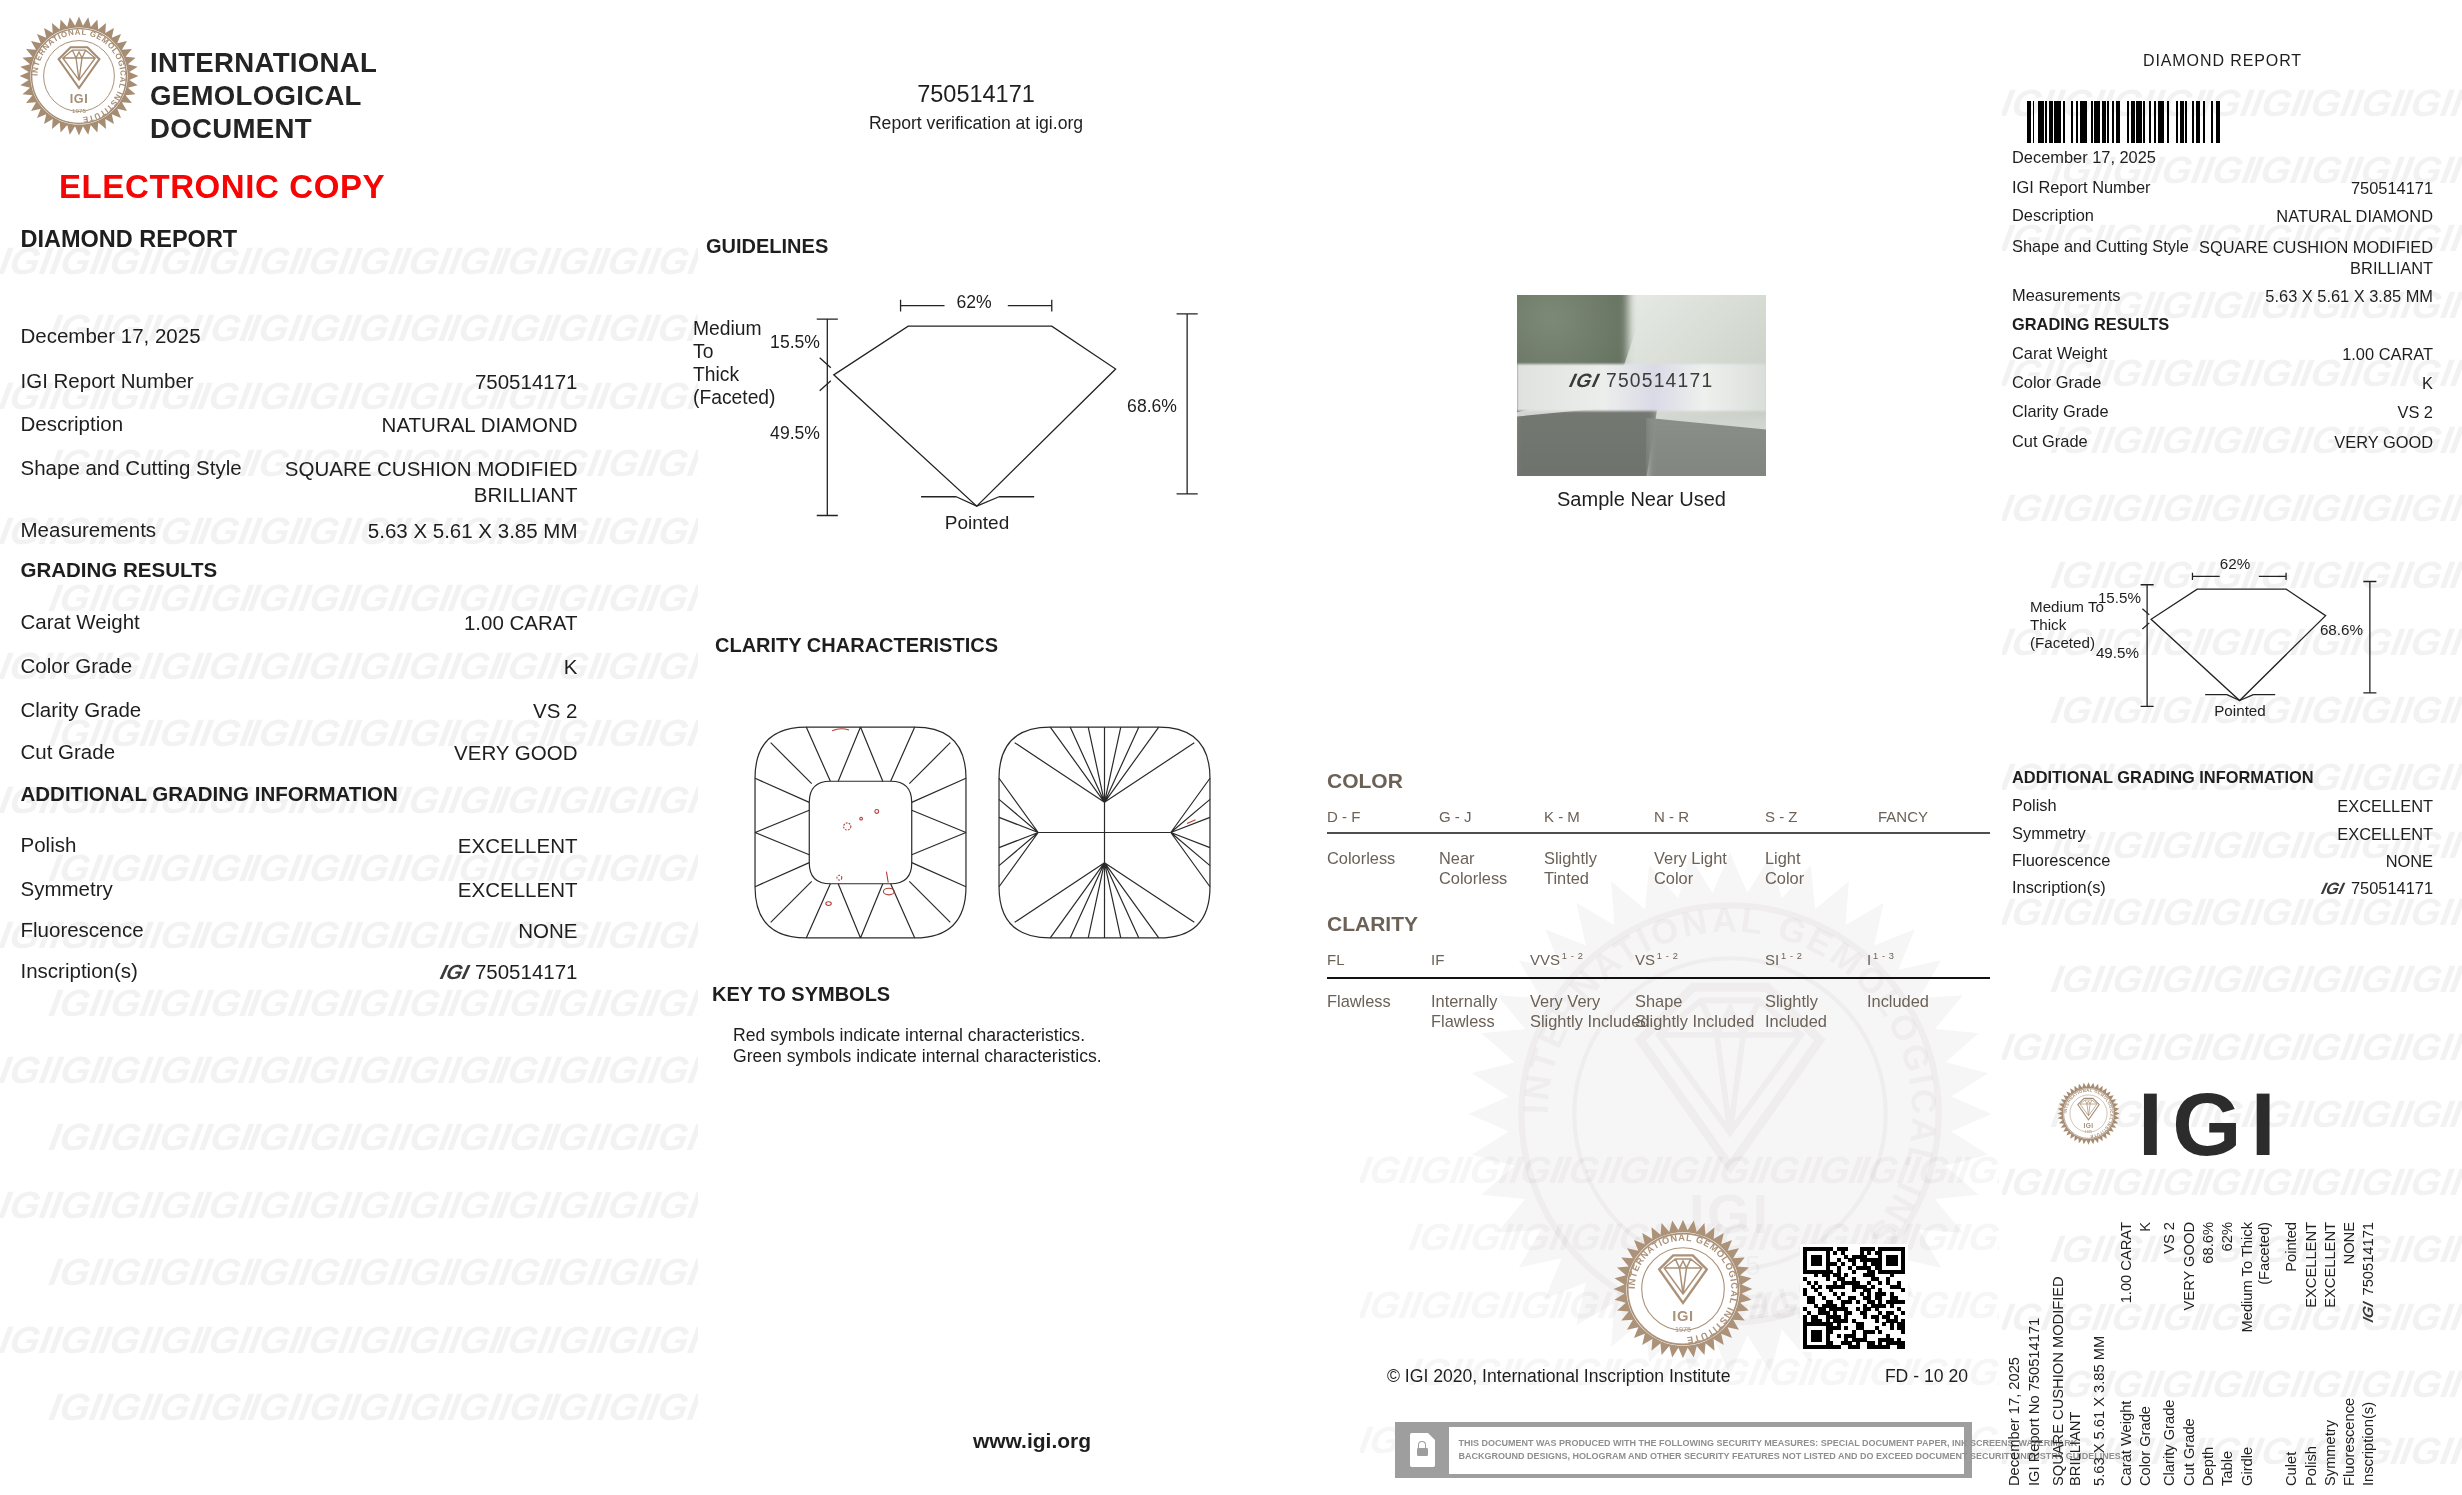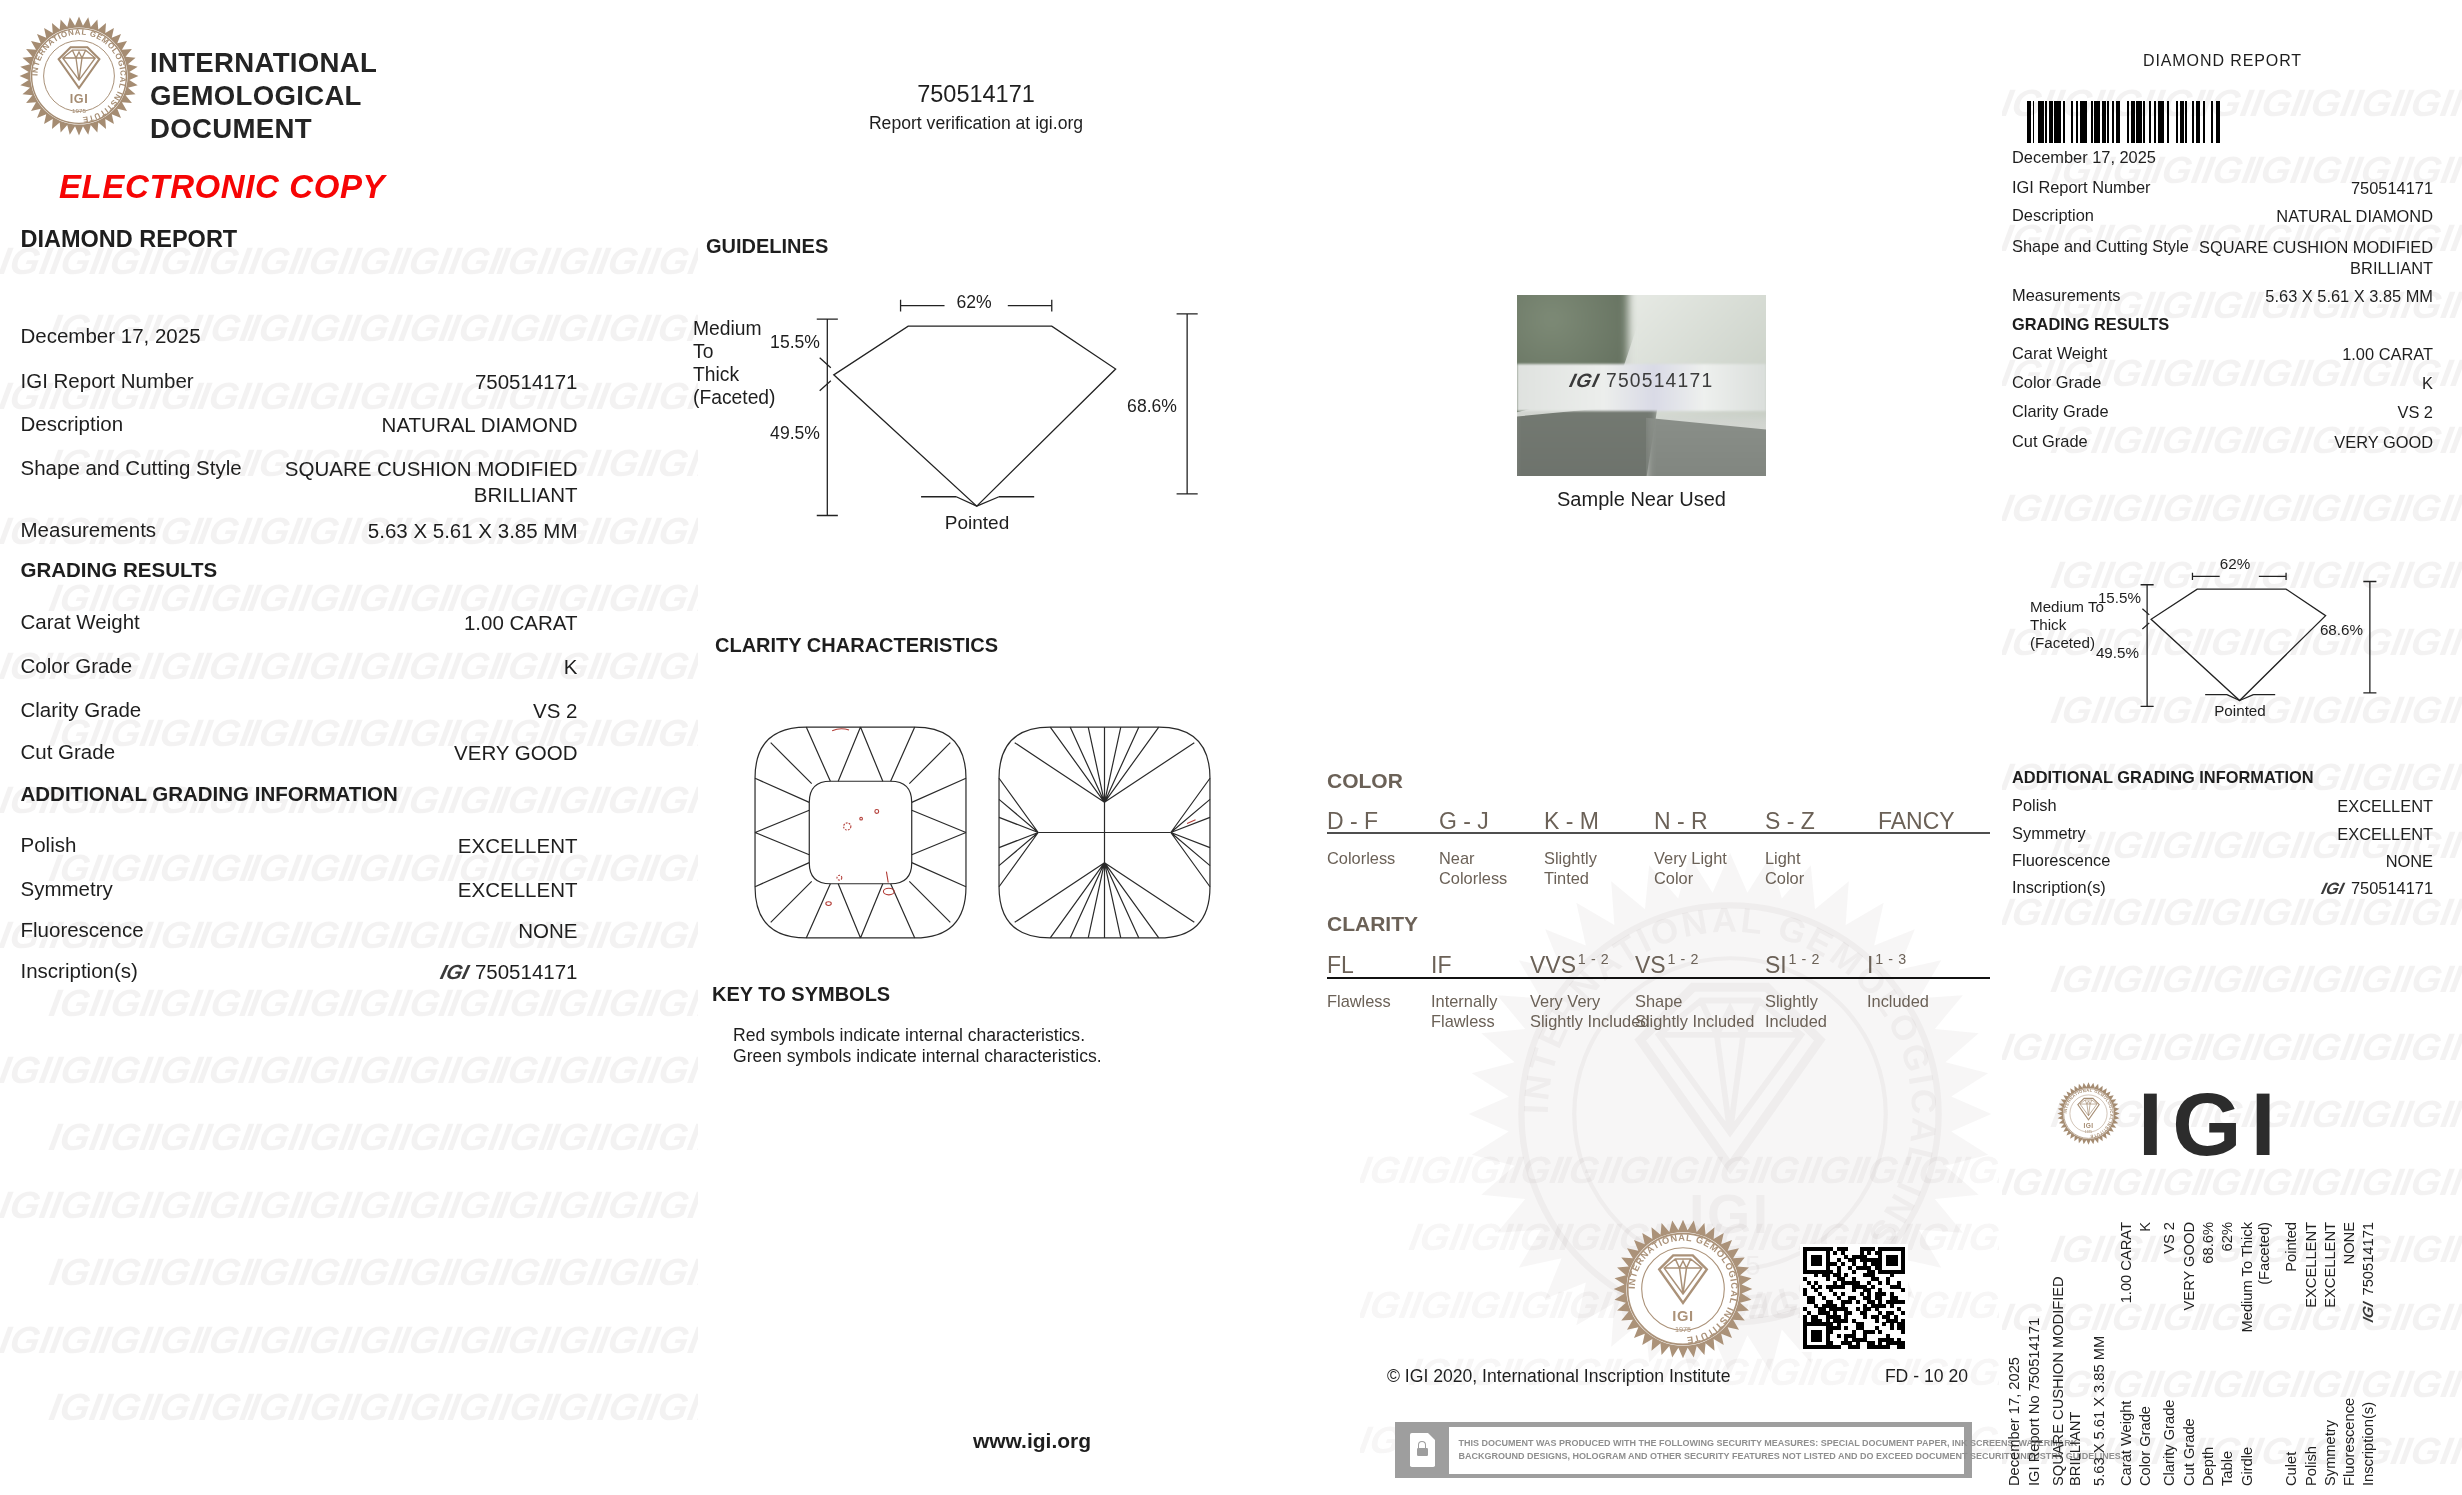--- a/index.html
+++ b/index.html
@@ -25,21 +25,21 @@
   
   .cnum{font-size:23.5px;}
   .cver{font-size:17.6px;}
   .ctr{text-align:center;}
   .plabel{font-size:17.6px;z-index:3;}
   .gird{font-size:19.3px;line-height:23px;}
   .keyline{font-size:17.6px;line-height:21px;}
   
   .scale-title{font-size:21px;font-weight:700;color:#6b6157;z-index:2;position:absolute;}
   .scol{position:absolute;width:108px;color:#6b6157;z-index:2;}
-  .scol .hd{font-size:23px;display:block;}
+  .scol .hd{font-size:15px;display:block;}
   .scol .ln{font-size:16.4px;line-height:20px;display:block;}
   .scol sup{font-size:0.62em;vertical-align:super;letter-spacing:0.6px;margin-left:1.8px;}
   .rule{position:absolute;z-index:2;}
   
   .simg{position:absolute;left:1517px;top:295px;width:249px;height:181px;overflow:hidden;
         background:linear-gradient(180deg,#c3c8c2,#d9dbd7);z-index:2;}
   .simg .f{position:absolute;filter:blur(4.1px);}
   .simg .ins{position:absolute;left:0;right:0;top:75px;text-align:center;font-size:19.3px;
              color:#3c3c3c;letter-spacing:1.2px;filter:none;z-index:4;}
   
@@ -383,21 +383,21 @@
       <path d="M33,36 L43,26 H57 L67,36 L50,60 Z" fill="none" stroke="#a58c72" stroke-width="1.7"></path>
       <path d="M36.5,35 L44.5,28.5 H55.5 L63.5,35 L50,53.5 Z M36.5,35 H63.5 M44.5,28.5 L47.5,35 L50,30 L52.5,35 L55.5,28.5 M47.5,35 L50,53.5 L52.5,35" fill="none" stroke="#a58c72" stroke-width="1.1"></path>
       <text x="50" y="72.5" text-anchor="middle" font-size="10.5" font-weight="bold" fill="#a58c72" letter-spacing="0.5">IGI</text>
       <text x="50" y="80.5" text-anchor="middle" font-size="5.2" fill="#a58c72">1975</text>
     </svg></div>
 <div class="abs orgname" style="left:150px;top:46px;z-index:2;">
   <div>INTERNATIONAL</div>
   <div>GEMOLOGICAL</div>
   <div>DOCUMENT</div>
 </div>
-<div class="abs ecopy" style="left:59px;top:168px;z-index:2;font-style:italic;">ELECTRONIC COPY</div>
+<div class="abs ecopy" style="left:59px;top:168px;z-index:2;">ELECTRONIC COPY</div>
 <div class="sec-head t-left" style="left:20.5px;top:226px;font-size:23.5px;">DIAMOND REPORT</div>
 
 <div class="abs" style="left:20.5px;top:324px;font-size:20.5px;z-index:2;">December 17, 2025</div>
 
 <div class="row left-row" style="top:369px;">
   <span class="flbl">IGI Report Number</span>
   <span class="fval">750514171</span>
 </div>
 <div class="row left-row" style="top:412px;">
   <span class="flbl">Description</span>

